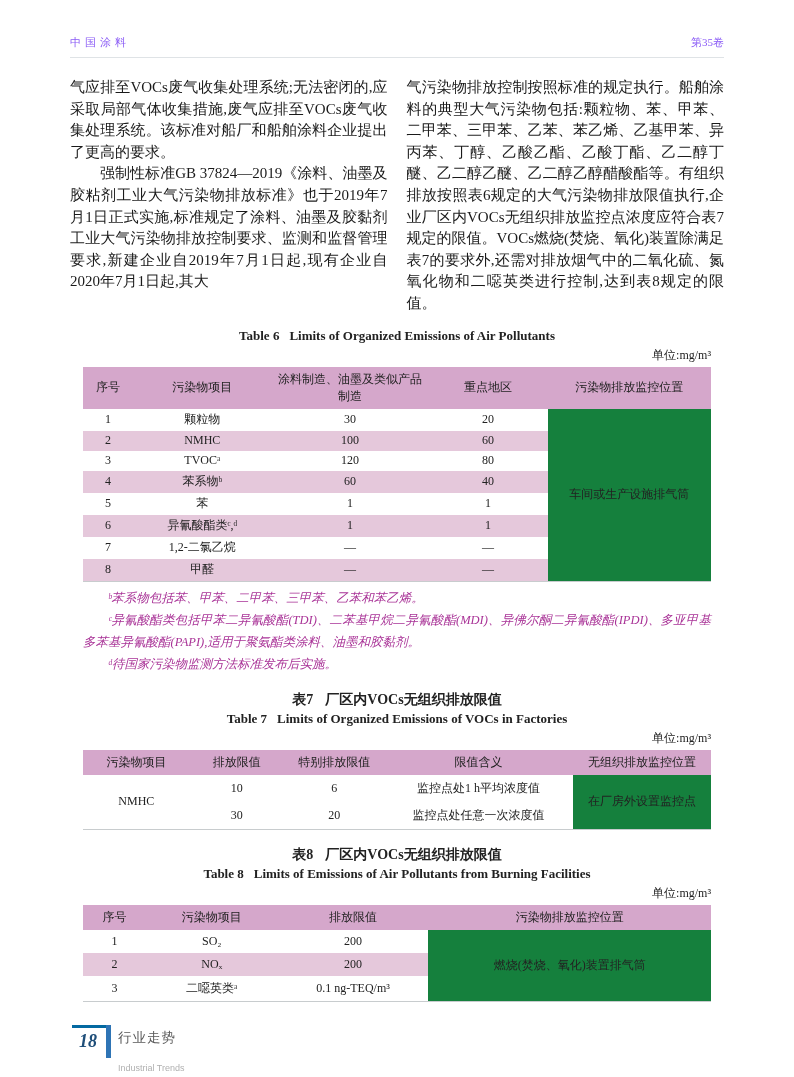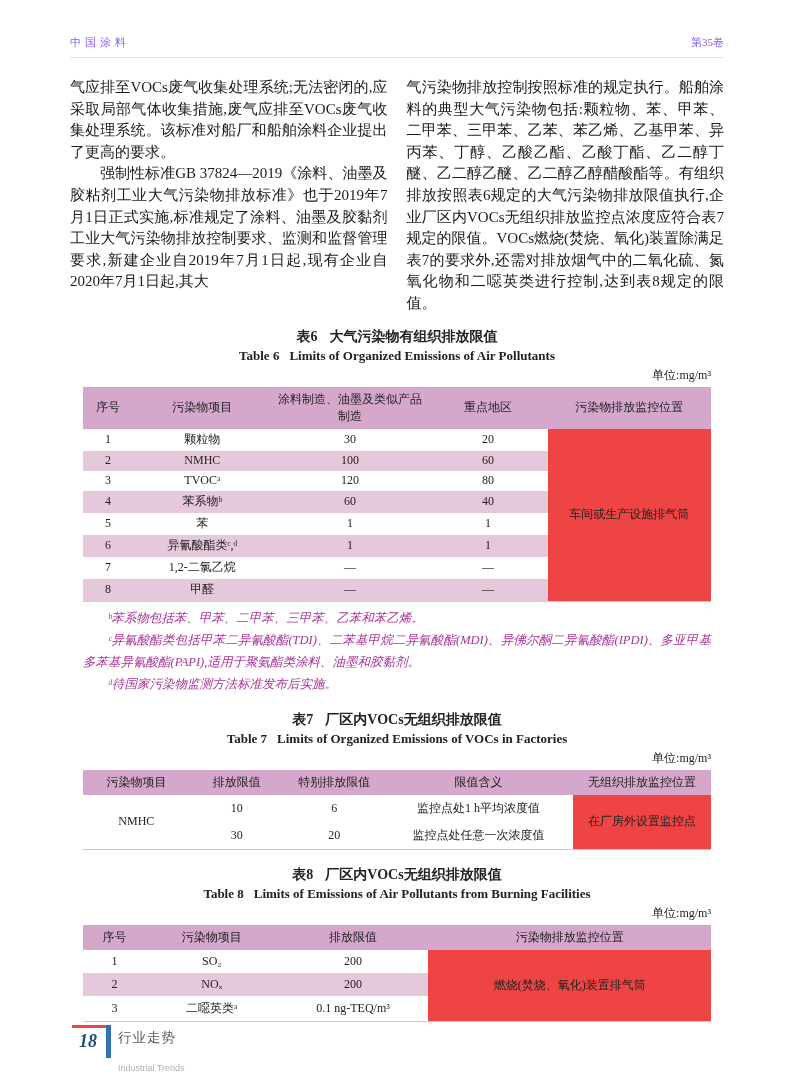--- a/index.html
+++ b/index.html
@@ -64,39 +64,39 @@
   }
   table.data-table td {
     text-align: center;
     vertical-align: middle;
     padding: 2.5px 3px;
   }
   table.data-table th { text-align: center; }
   
   table.t6 tbody tr:nth-child(even) td:not(.merged) { background: #e5c8db; }
   table.t8 tbody tr:nth-child(2) td:not(.merged) { background: #e5c8db; }
-  td.merged { background: #ef4444; font-family: Liberation Serif, serif; }
+  td.merged { background: #15803d; font-family: Liberation Serif, serif; }
   table.t7 td { padding: 5px 3px; }
   table.t8 td { padding: 4px 3px; }
 
   
   .notes {
     width: 628px; margin: 5px auto 0;
     color: #a93397; font-style: italic;
     font-size: 12.5px; line-height: 22px;
   }
   .notes p { text-indent: 2em; text-align: justify; }
 
   
   .page-footer {
     position: absolute; left: 72px; top: 1025px;
     display: flex; align-items: flex-start;
   }
   .footer-num {
-    border-top: 3px solid #ef4444;
+    border-top: 3px solid #0369a1;
     padding: 3px 9px 2px 7px;
     font-size: 18px; font-style: italic; font-weight: bold;
     color: #1f4e79;
     font-family: "Liberation Serif", "DejaVu Serif", serif;
     text-align: right;
   }
   .footer-bar {
     width: 5px; height: 33px; background: #2e74b5;
     margin-right: 7px;
   }
@@ -122,23 +122,20 @@
     <div class="col">
       <p>气应排至VOCs废气收集处理系统;无法密闭的,应采取局部气体收集措施,废气应排至VOCs废气收集处理系统。该标准对船厂和船舶涂料企业提出了更高的要求。</p>
       <p class="indent">强制性标准GB 37824—2019《涂料、油墨及胶粘剂工业大气污染物排放标准》也于2019年7月1日正式实施,标准规定了涂料、油墨及胶黏剂工业大气污染物排放控制要求、监测和监督管理要求,新建企业自2019年7月1日起,现有企业自2020年7月1日起,其大</p>
     </div>
     <div class="col">
       <p>气污染物排放控制按照标准的规定执行。船舶涂料的典型大气污染物包括:颗粒物、苯、甲苯、二甲苯、三甲苯、乙苯、苯乙烯、乙基甲苯、异丙苯、丁醇、乙酸乙酯、乙酸丁酯、乙二醇丁醚、乙二醇乙醚、乙二醇乙醇醋酸酯等。有组织排放按照表6规定的大气污染物排放限值执行,企业厂区内VOCs无组织排放监控点浓度应符合表7规定的限值。VOCs燃烧(焚烧、氧化)装置除满足表7的要求外,还需对排放烟气中的二氧化硫、氮氧化物和二噁英类进行控制,达到表8规定的限值。</p>
     </div>
   </div>
 
   <div class="tblock">
-    <div class="cap-cn">
-      <span class="cap-label">表6</span><span>大气污染物有组织排放限值</span>
-    </div>
     <div class="cap-en">
       <span class="cap-label">Table 6</span><span>Limits of Organized Emissions of Air Pollutants</span>
     </div>
     <div class="unit-row">单位:mg/m³</div>
     <table class="data-table t6">
       <thead>
         <tr>
           <th style="width:8%">序号</th>
           <th style="width:22%">污染物项目</th>
           <th style="width:25%">涂料制造、油墨及类似产品制造</th>

